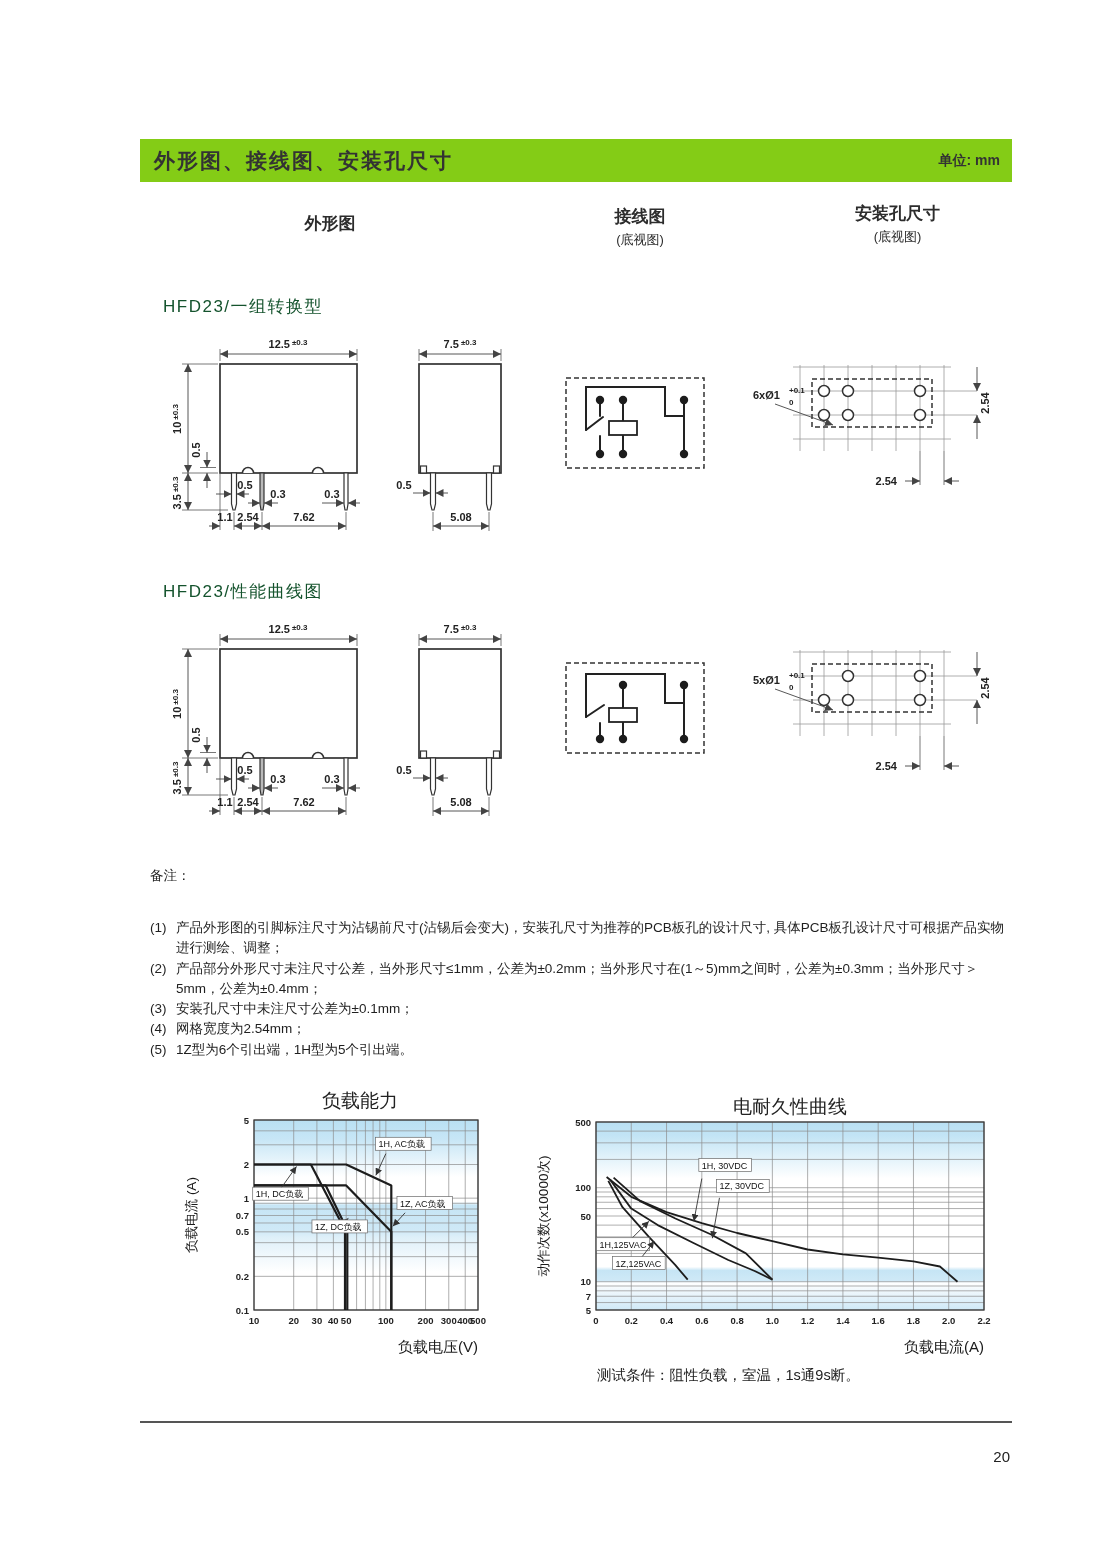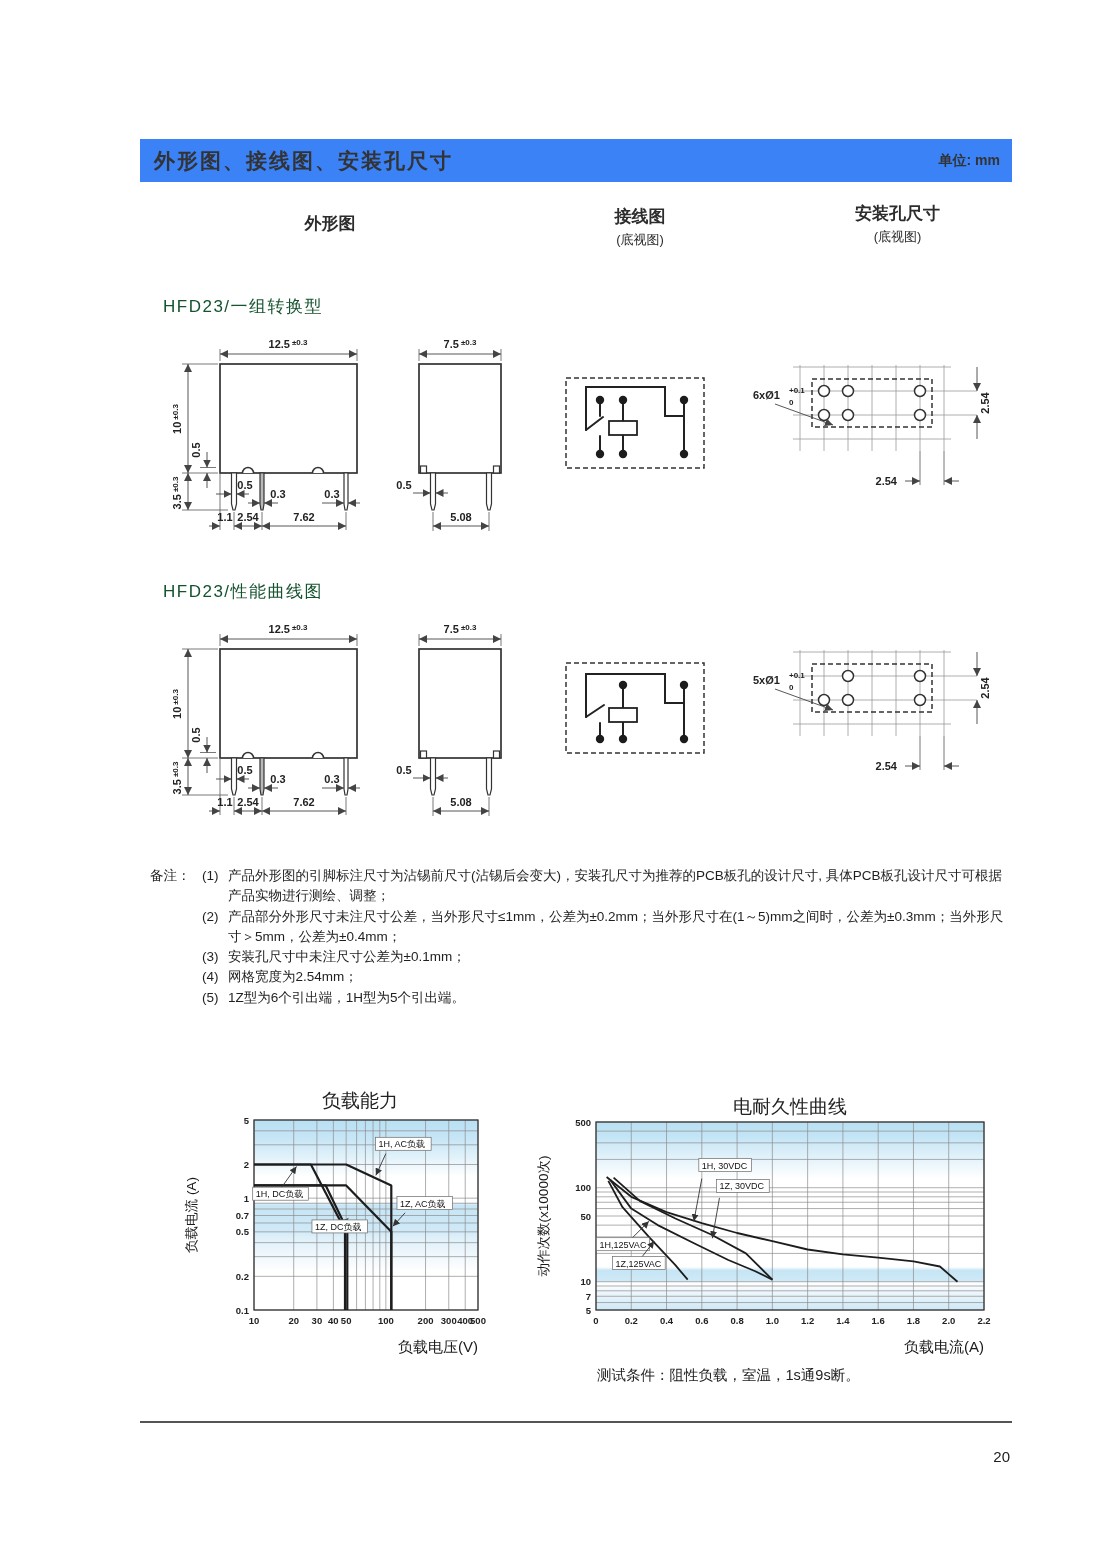--- a/index.html
+++ b/index.html
@@ -1,18 +1,18 @@
 <!DOCTYPE html>
 <html><head>
 <meta charset="utf-8">
 <style>
   html,body{margin:0;padding:0;background:#fff;}
   #page{position:relative;width:1102px;height:1559px;background:#fff;overflow:hidden;
         font-family:"Liberation Sans","DejaVu Sans",sans-serif;color:#222;}
-  .bar{position:absolute;left:140px;width:872px;height:43px;background:#3b82f6;}
+  .bar{position:absolute;left:140px;width:872px;height:43px;background:#84cc16;}
   .bar .t{position:absolute;left:14px;top:0;line-height:43px;font-size:21px;font-weight:700;color:#333;letter-spacing:2px;}
   .bar .u{position:absolute;right:12px;top:0;line-height:43px;font-size:14px;font-weight:700;color:#333;}
   .colhead{position:absolute;text-align:center;font-weight:700;color:#2c2c2c;}
   .colhead .main{font-size:17px;}
   .colhead .sub{font-size:13px;font-weight:400;margin-top:3px;}
   .sect-title{position:absolute;font-size:17px;font-weight:400;color:#14532d;letter-spacing:1.5px;}
   .abs{position:absolute;}
   
   .box{fill:#fff;stroke:#333;stroke-width:1.7;}
   .pin{fill:#fff;stroke:#333;stroke-width:1.2;}
@@ -22,21 +22,21 @@
   .ext{stroke:#555;stroke-width:.8;fill:none;}
   text.dimt{font:700 11px "Liberation Sans","DejaVu Sans",sans-serif;fill:#222;}
   text.dimt .tol{font-size:8px;font-weight:700;}
   .grid{stroke:#9a9a9a;stroke-width:.8;}
   .dash{stroke:#333;stroke-width:1.5;fill:none;stroke-dasharray:5 3;}
   .hole{fill:#fff;stroke:#333;stroke-width:1.5;}
   .sch{stroke:#222;stroke-width:2;fill:none;stroke-linecap:round;}
   .schr{stroke:#222;stroke-width:1.8;fill:#fff;}
   .dot{fill:#1c1c1c;stroke:none;}
   
-  #notes{position:absolute;left:150px;top:866px;width:862px;font-size:13.5px;line-height:1.5;color:#1f1f1f;display:flex;}
+  #notes{position:absolute;left:150px;top:866px;width:862px;font-size:13.5px;line-height:1.5;color:#1f1f1f;display:flex;flex-direction:column;}
   #notes .lbl{flex:0 0 52px;font-weight:400;}
   .note-item{display:flex;}
   .note-num{flex:0 0 26px;}
   .note-text{flex:1;}
   .chart-title{position:absolute;text-align:center;font-size:19px;color:#222;}
   #testcond{position:absolute;left:597px;top:1366px;font-size:14.5px;font-weight:400;color:#222;}
   #rule{position:absolute;left:140px;top:1421px;width:872px;height:2px;background:#555;}
   #pagenum{position:absolute;left:940px;top:1448px;width:70px;text-align:right;font-size:15px;color:#222;}
 </style>
 </head>

